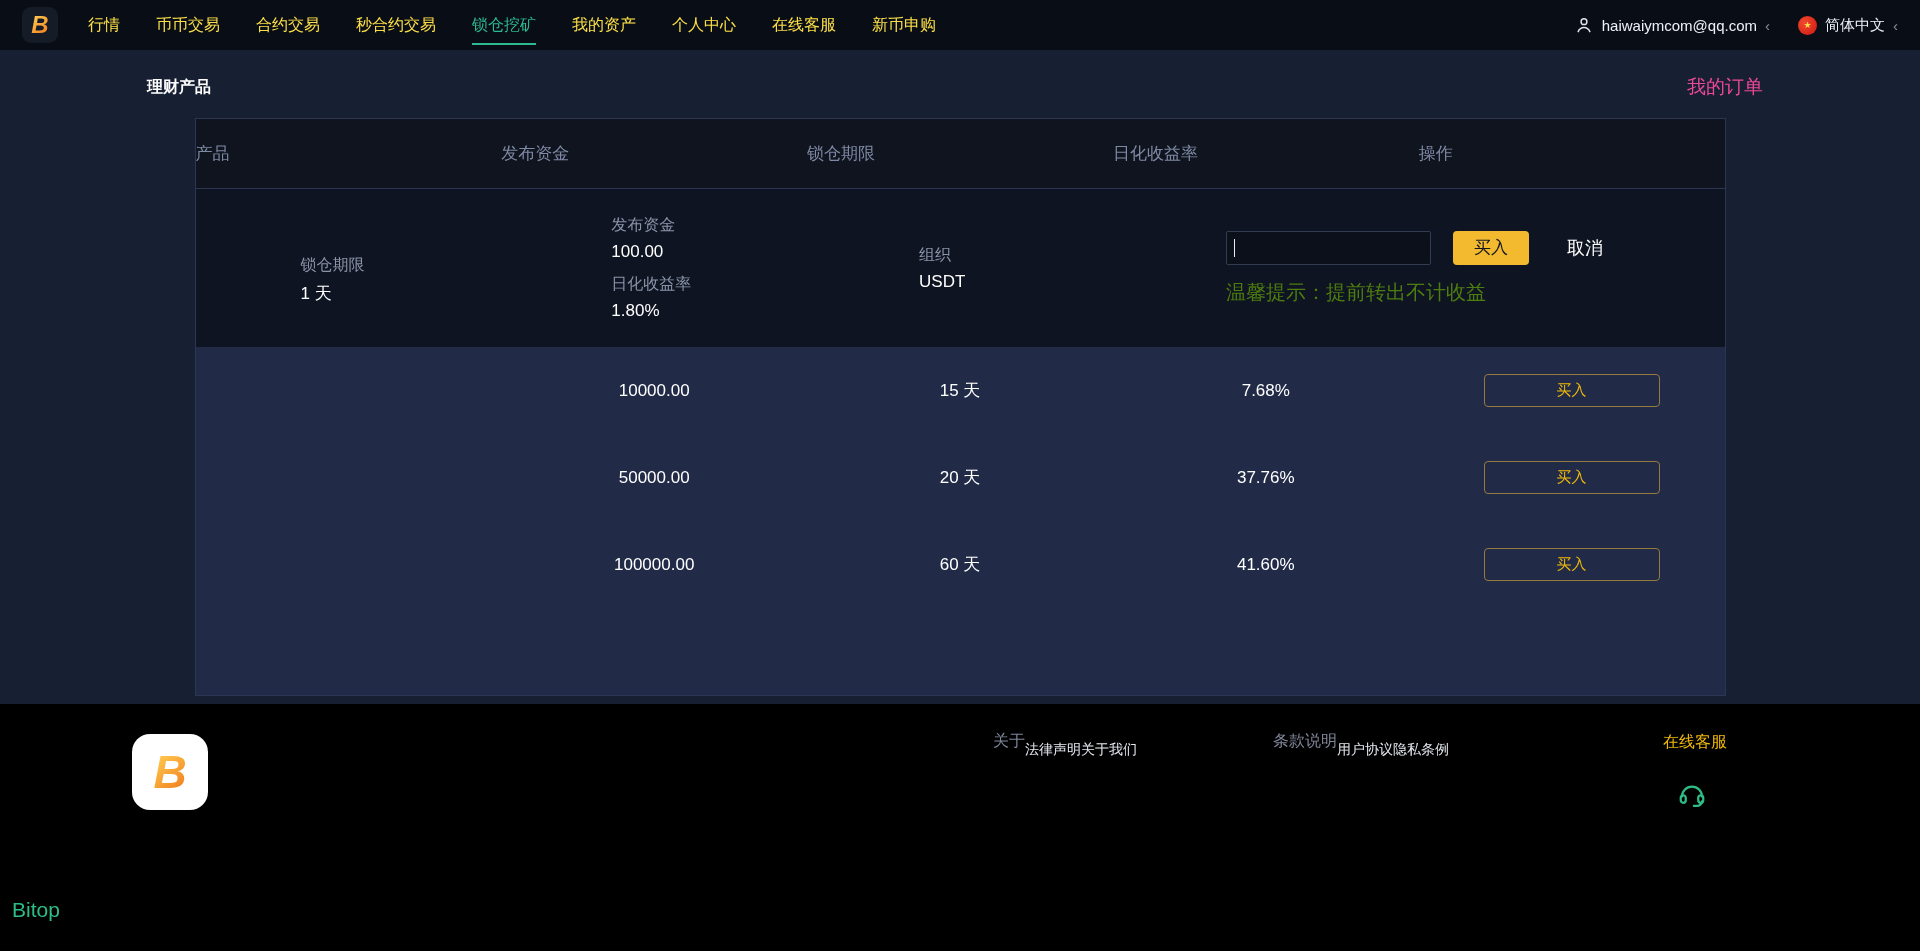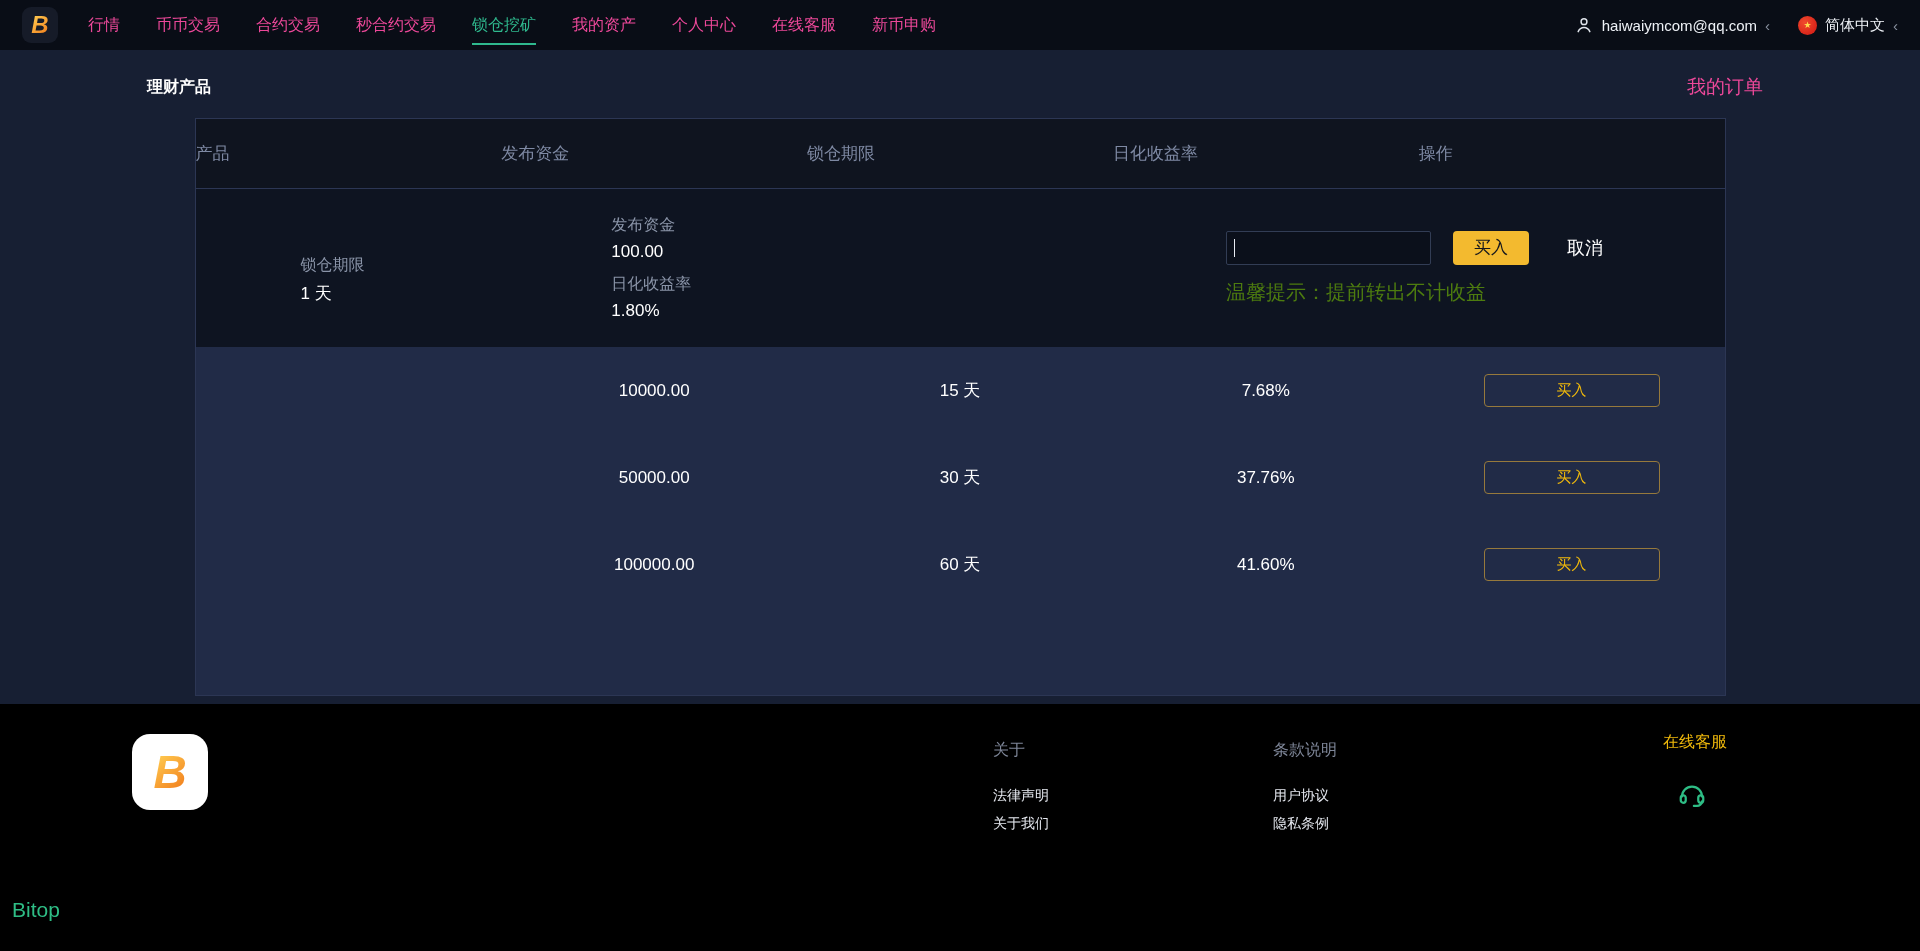--- a/index.html
+++ b/index.html
@@ -28,21 +28,21 @@
   }
   .brand-b {
     font-weight: bold; font-style: italic;
     font-size: 24px; line-height: 1;
     background: linear-gradient(140deg, #ffc94f 15%, #f2821f 85%);
     -webkit-background-clip: text; background-clip: text;
     color: transparent;
   }
   .nav-items { display: flex; align-items: center; margin-left: 30px; gap: 36px; height: 100%; }
   .nav-item {
-    color: #ec4899; font-size: 16px; height: 100%;
+    color: #fde047; font-size: 16px; height: 100%;
     display: flex; align-items: center; position: relative; cursor: pointer;
     white-space: nowrap;
   }
   .nav-item.active { color: #2fb98e; }
   .nav-item.active::after {
     content: ""; position: absolute; left: 0; right: 0; bottom: 5px;
     height: 2px; background: #2fb98e;
   }
   .nav-right { margin-left: auto; display: flex; align-items: center; gap: 28px; }
   .account, .lang { display: flex; align-items: center; gap: 8px; font-size: 15px; color: #eef1f6; cursor: pointer; }
@@ -143,21 +143,21 @@
     background: #000000;
     position: relative;
   }
   .f-logo {
     position: absolute; left: 132px; top: 30px;
     width: 76px; height: 76px;
     background: #ffffff; border-radius: 18px;
     display: flex; align-items: center; justify-content: center;
   }
   .f-logo .brand-b { font-size: 46px; }
-  .f-col { position: absolute; top: 36px; display: flex; flex-direction: column; }
+  .f-col { position: absolute; top: 27px; display: flex; }
   .f-col.about { left: 993px; }
   .f-col.terms { left: 1273px; }
   .f-col-title { color: #7e8698; font-size: 16px; margin-bottom: 16px; }
   .f-link { color: #e6e9f0; font-size: 14px; margin-top: 10px; cursor: pointer; }
   .f-support { position: absolute; left: 1663px; top: 28px; display: flex; flex-direction: column; }
   .f-support-title { color: #f0b90b; font-size: 16px; }
   .headset-icon { width: 30px; height: 30px; margin: 26px 0 0 14px; cursor: pointer; }
   .f-brand {
     position: absolute; top: 194px; left: 0; width: 100%;
     text-align: left; color: #2ebd85; font-size: 21px; padding-left: 12px;
@@ -224,20 +224,24 @@
     <div class="exp-cell c2">
       <div>
         <div class="exp-label">发布资金</div>
         <div class="exp-value">100.00</div>
       </div>
       <div>
         <div class="exp-label">日化收益率</div>
         <div class="exp-value">1.80%</div>
       </div>
     </div>
+    <div class="exp-cell c3">
+      <span class="exp-label">组织</span>
+      <span class="exp-value">USDT</span>
+    </div>
     <div class="exp-action">
       <div class="action-line">
         <span class="input-wrap">
           <input class="amount-input" type="text" value="" style="">
           <span class="caret"></span>
         </span>
         <button class="buy-filled">买入</button>
         <span class="cancel-btn">取消</span>
       </div>
       <div class="warning">温馨提示：提前转出不计收益</div>
@@ -249,21 +253,21 @@
     <div>10000.00</div>
     <div>15 天</div>
     <div>7.68%</div>
     <div>
         <button class="buy-outline">买入</button>
       </div>
   </div>
   <div class="trow">
     <div></div>
     <div>50000.00</div>
-    <div>30 天</div>
+    <div>20 天</div>
     <div>37.76%</div>
     <div>
         <button class="buy-outline">买入</button>
       </div>
   </div>
   <div class="trow">
     <div></div>
     <div>100000.00</div>
     <div>60 天</div>
     <div>41.60%</div>

